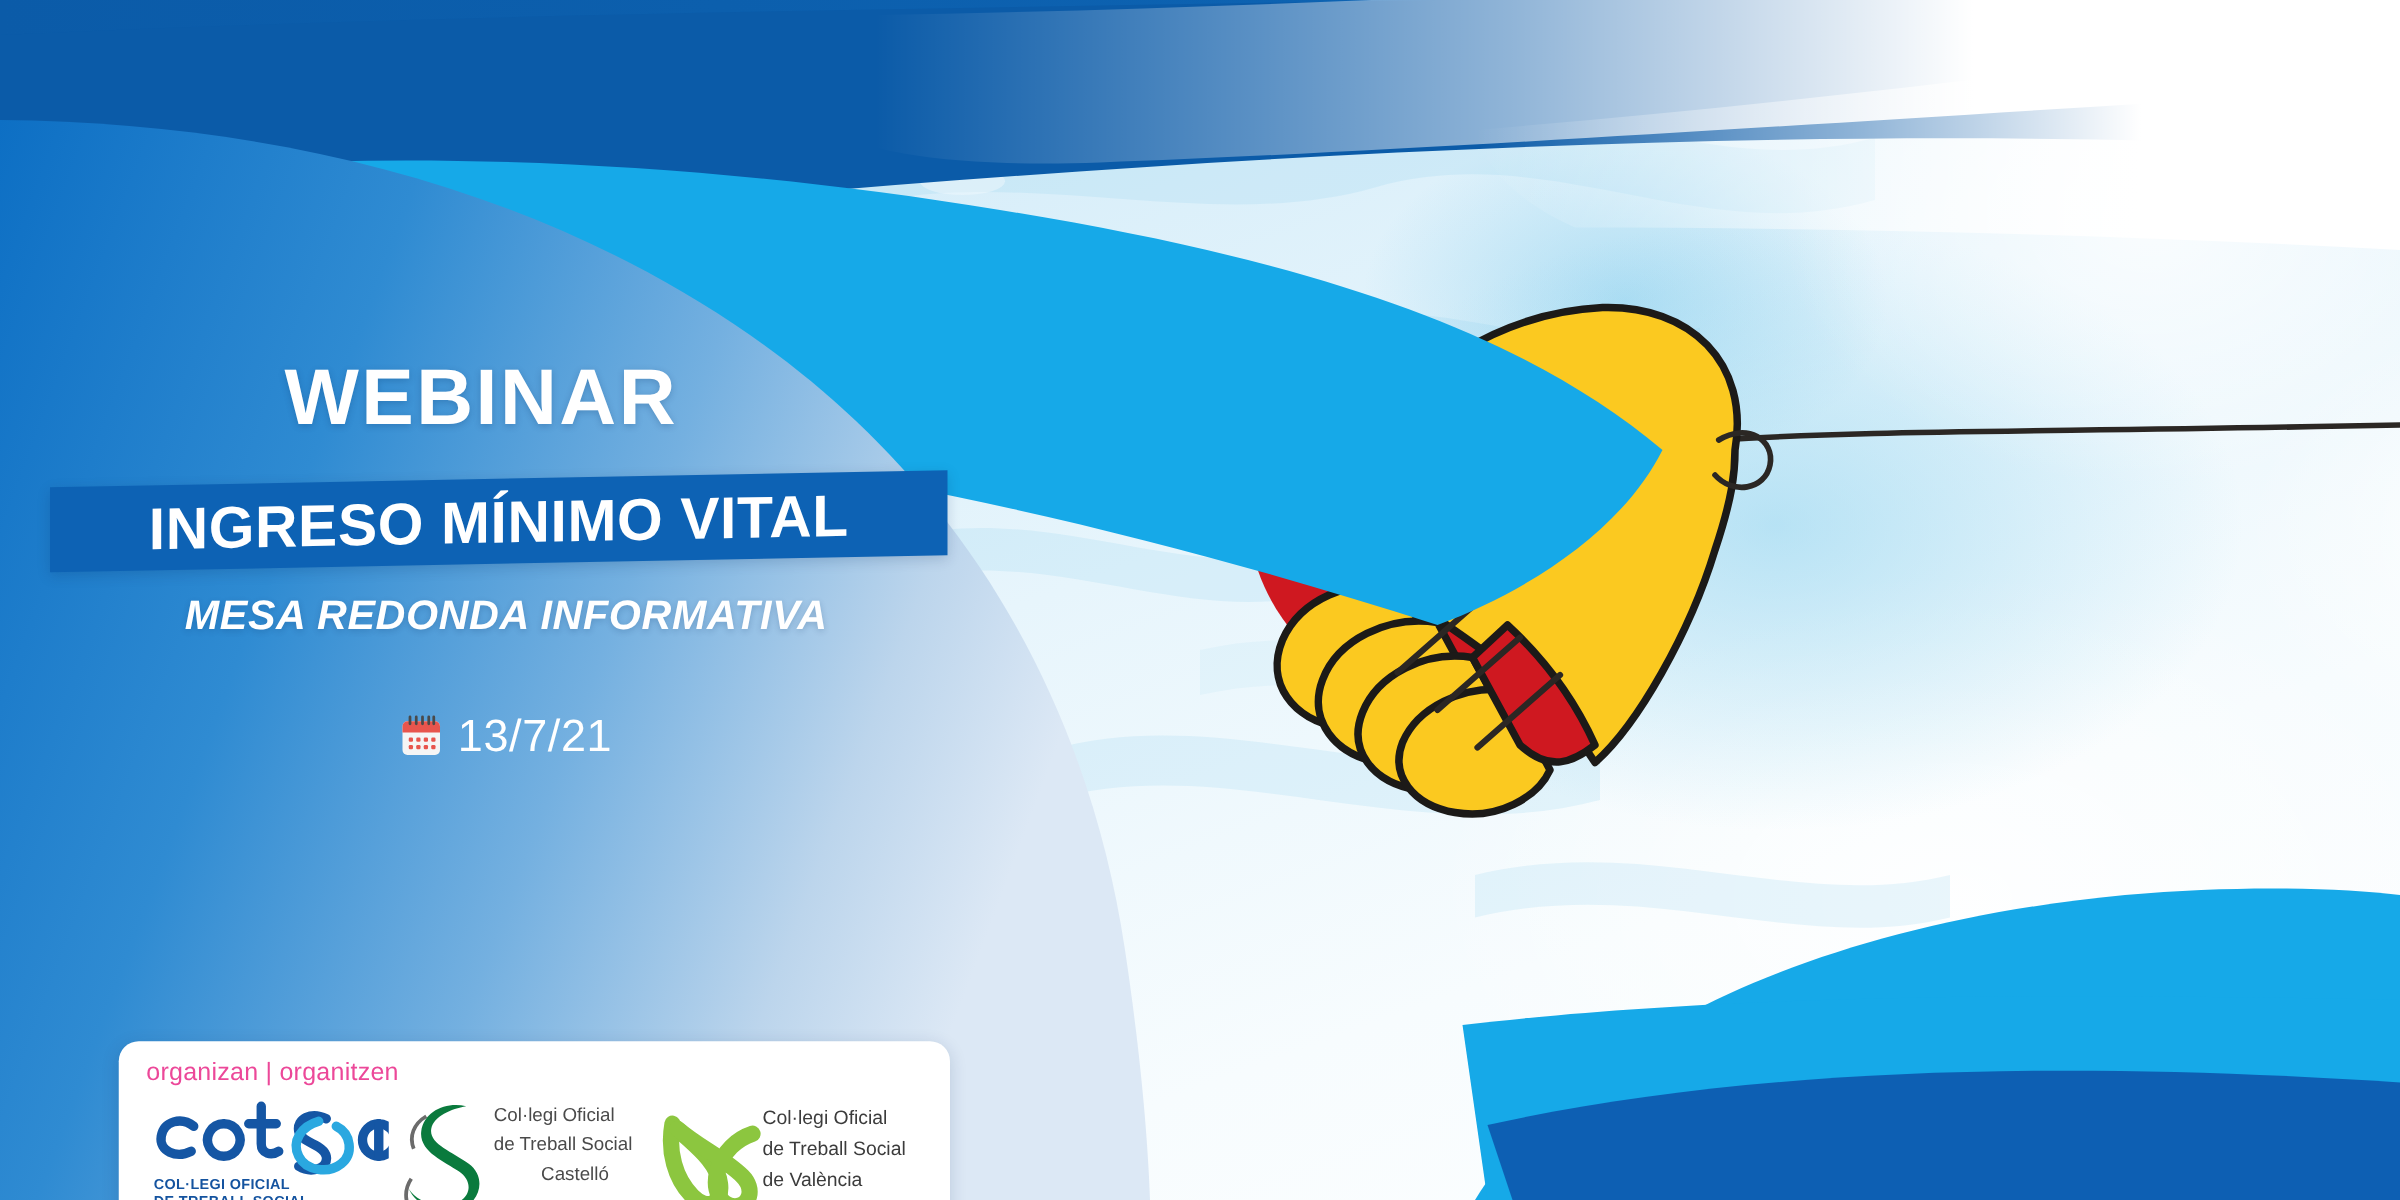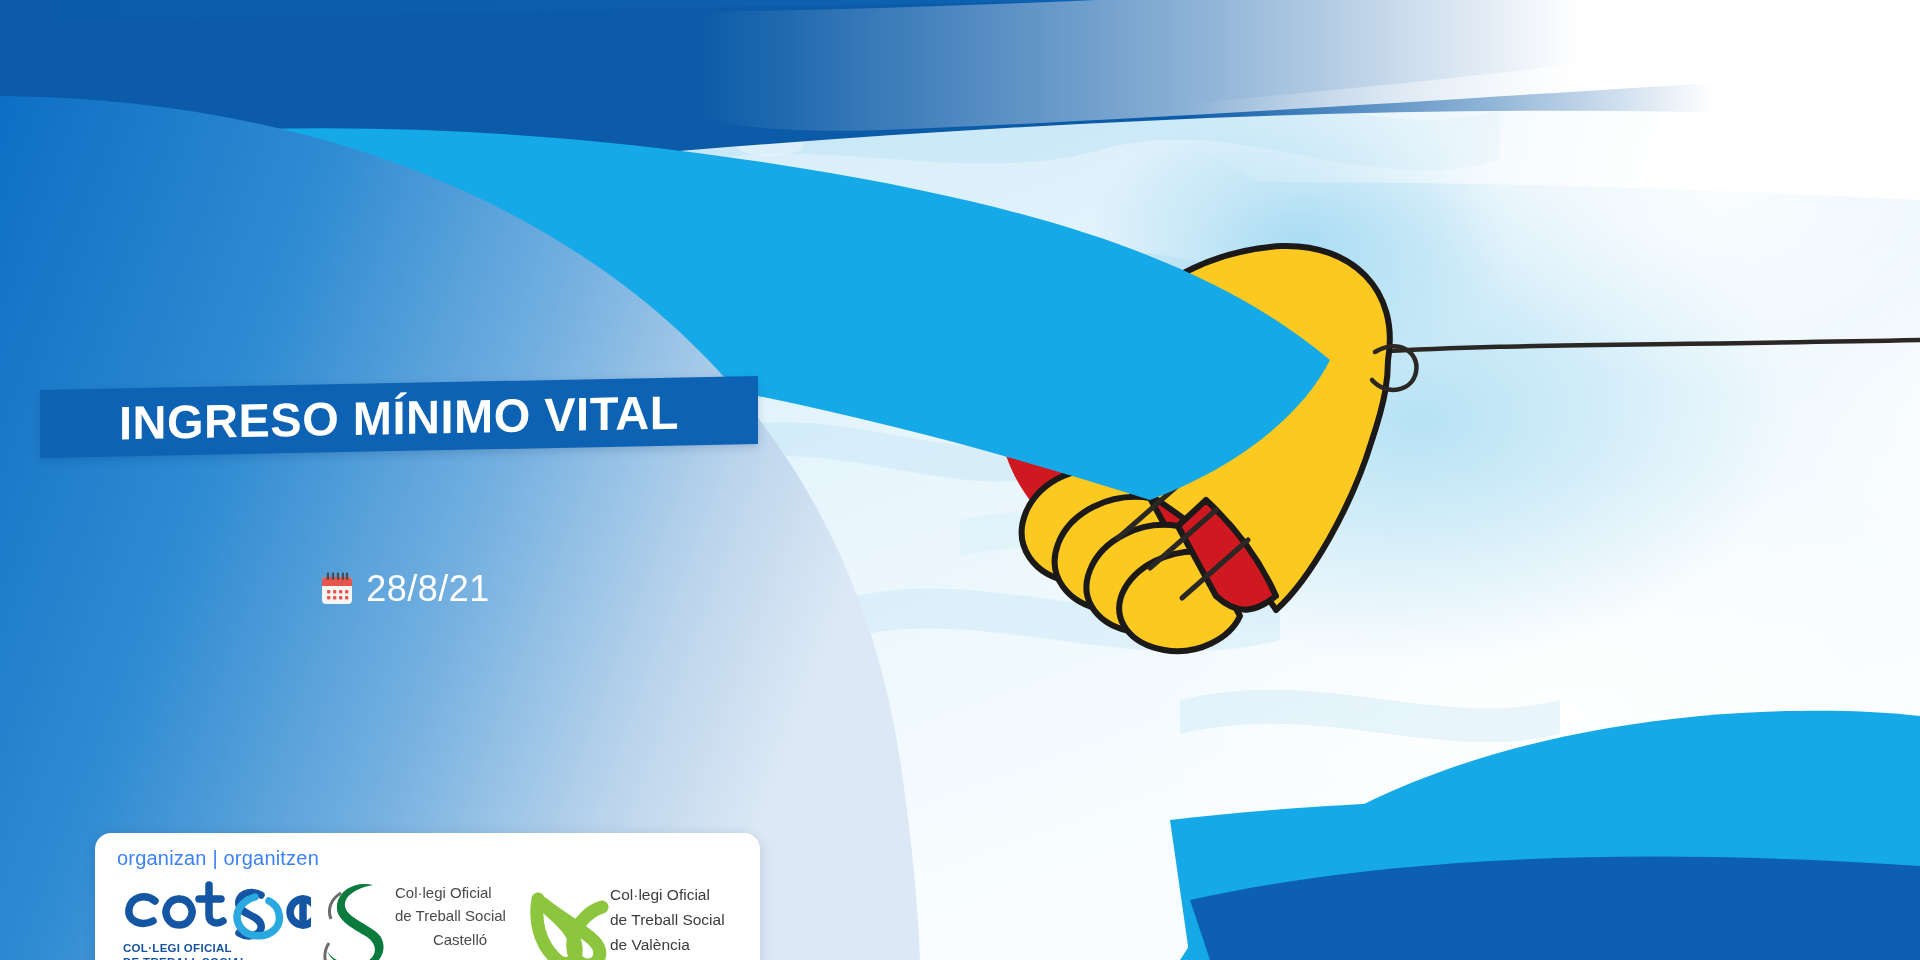--- a/index.html
+++ b/index.html
@@ -64,21 +64,21 @@
   .calicon{width:34px;height:34px;position:relative;display:inline-block;flex:0 0 auto;}
 
   
   .orgcard{
     position:absolute;left:95px;top:833px;width:665px;height:160px;
     background:#ffffff;border-radius:16px;
     box-shadow:0 3px 14px rgba(0,40,90,.16);
   }
   .orglabel{
     position:absolute;left:22px;top:14px;
-    font-size:20px;color:#3b82f6;letter-spacing:.2px;white-space:nowrap;
+    font-size:20px;color:#ec4899;letter-spacing:.2px;white-space:nowrap;
   }
   .logos{position:absolute;left:16px;top:44px;width:640px;height:110px;display:flex;align-items:flex-start;}
   .logo{position:relative;flex:0 0 auto;}
   .logo-cotsa{width:206px;height:110px;}
   .cotsa-word{position:absolute;left:10px;top:2px;}
   .cotsa-sub{
     position:absolute;left:12px;top:64px;width:190px;
     font-size:11.5px;font-weight:bold;color:#14539f;line-height:1.25;letter-spacing:.3px;
   }
   .logo-cs{width:205px;height:110px;}
@@ -234,26 +234,28 @@
     </defs>
     <path d="M0,96 C220,98 430,150 600,268 C770,386 870,560 900,760 C912,840 918,906 920,960 L0,960 Z" fill="url(#gLeftCurve)"></path>
   </svg>
 
   <svg class="layer" viewBox="0 0 1920 960" preserveAspectRatio="none">
     <path d="M1180,960 C1260,830 1450,740 1700,716 C1790,708 1870,710 1920,716 L1920,960 Z" fill="#16a9e8"></path>
     <path d="M1170,820 C1340,800 1560,792 1920,800 L1920,960 L1190,960 Z" fill="#16a9e8"></path>
     <path d="M1190,900 C1380,858 1620,846 1920,866 L1920,960 L1210,960 Z" fill="#0d5fb3"></path>
   </svg>
 
+  <div class="webinar">WEBINAR</div>
 
   <div class="bandwrap">
     <div class="band"></div>
     <div class="bandtext">INGRESO MÍNIMO VITAL</div>
   </div>
 
+  <div class="subtitle">MESA REDONDA INFORMATIVA</div>
 
   <div class="dateline">
     <span class="calicon">
       <svg viewBox="0 0 34 34" width="34" height="34">
         <rect x="2" y="5" width="30" height="27" rx="4" fill="#f5f5f5"></rect>
         <path d="M2,9 a4,4 0 0 1 4,-4 h22 a4,4 0 0 1 4,4 v5 H2 Z" fill="#e8554d"></path>
         <g stroke="#4a4a4a" stroke-width="2.2" stroke-linecap="round">
           <line x1="8" y1="1.5" x2="8" y2="7"></line>
           <line x1="13" y1="1.5" x2="13" y2="7"></line>
           <line x1="18" y1="1.5" x2="18" y2="7"></line>
@@ -265,21 +267,21 @@
           <rect x="13" y="18" width="3.4" height="3.4" rx="1"></rect>
           <rect x="19" y="18" width="3.4" height="3.4" rx="1"></rect>
           <rect x="25" y="18" width="3.4" height="3.4" rx="1"></rect>
           <rect x="7" y="24" width="3.4" height="3.4" rx="1"></rect>
           <rect x="13" y="24" width="3.4" height="3.4" rx="1"></rect>
           <rect x="19" y="24" width="3.4" height="3.4" rx="1"></rect>
           <rect x="25" y="24" width="3.4" height="3.4" rx="1"></rect>
         </g>
       </svg>
     </span>
-    <span>28/8/21</span>
+    <span>13/7/21</span>
   </div>
 
   <div class="orgcard">
     <div class="orglabel">organizan  |  organitzen</div>
 
     <div class="logos">
 
       <div class="logo logo-cotsa">
         <svg class="cotsa-word" width="190" height="62" viewBox="0 0 190 62">
           <g fill="none" stroke="#1556a4" stroke-width="7.5" stroke-linecap="round">

